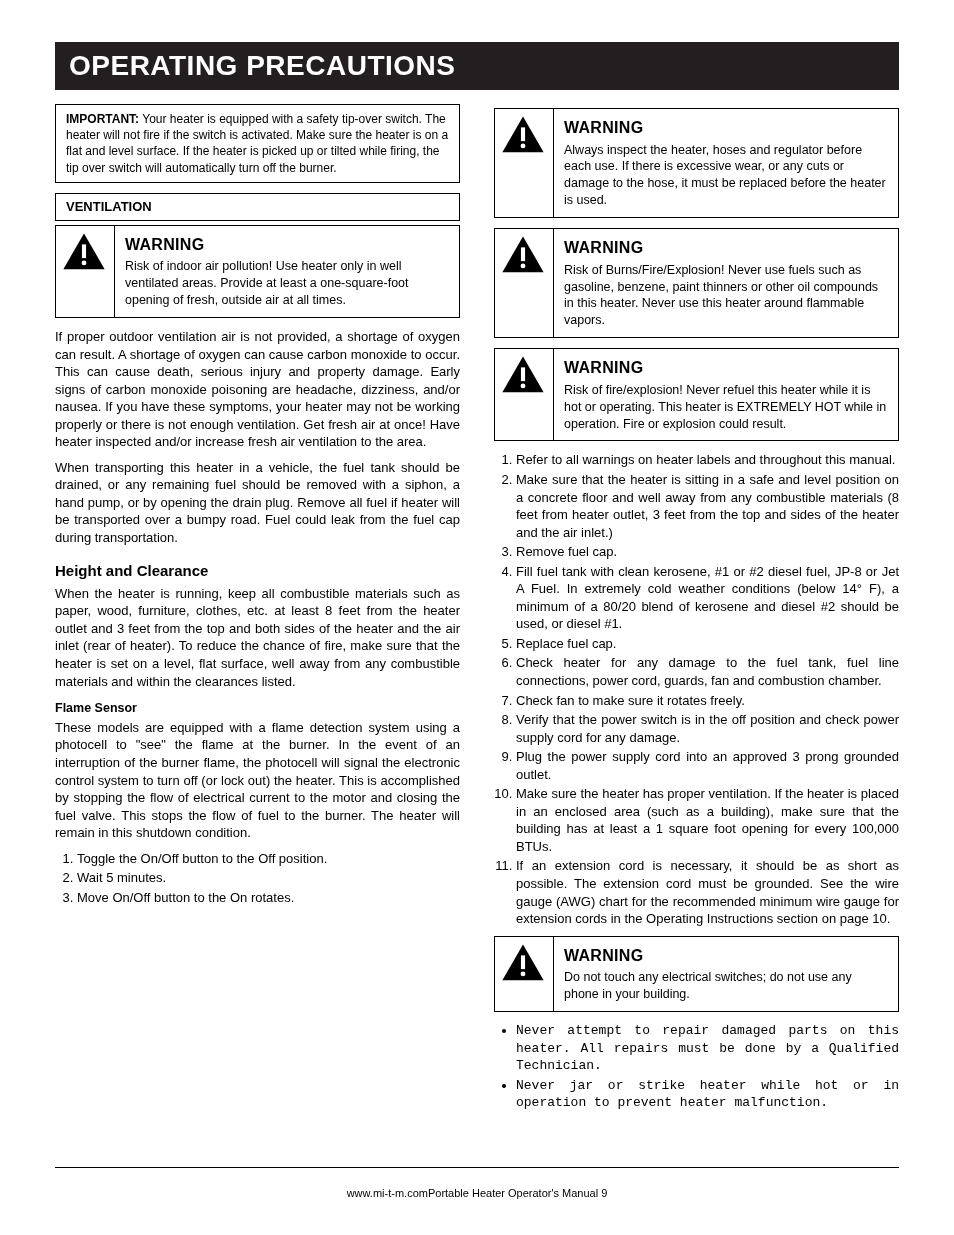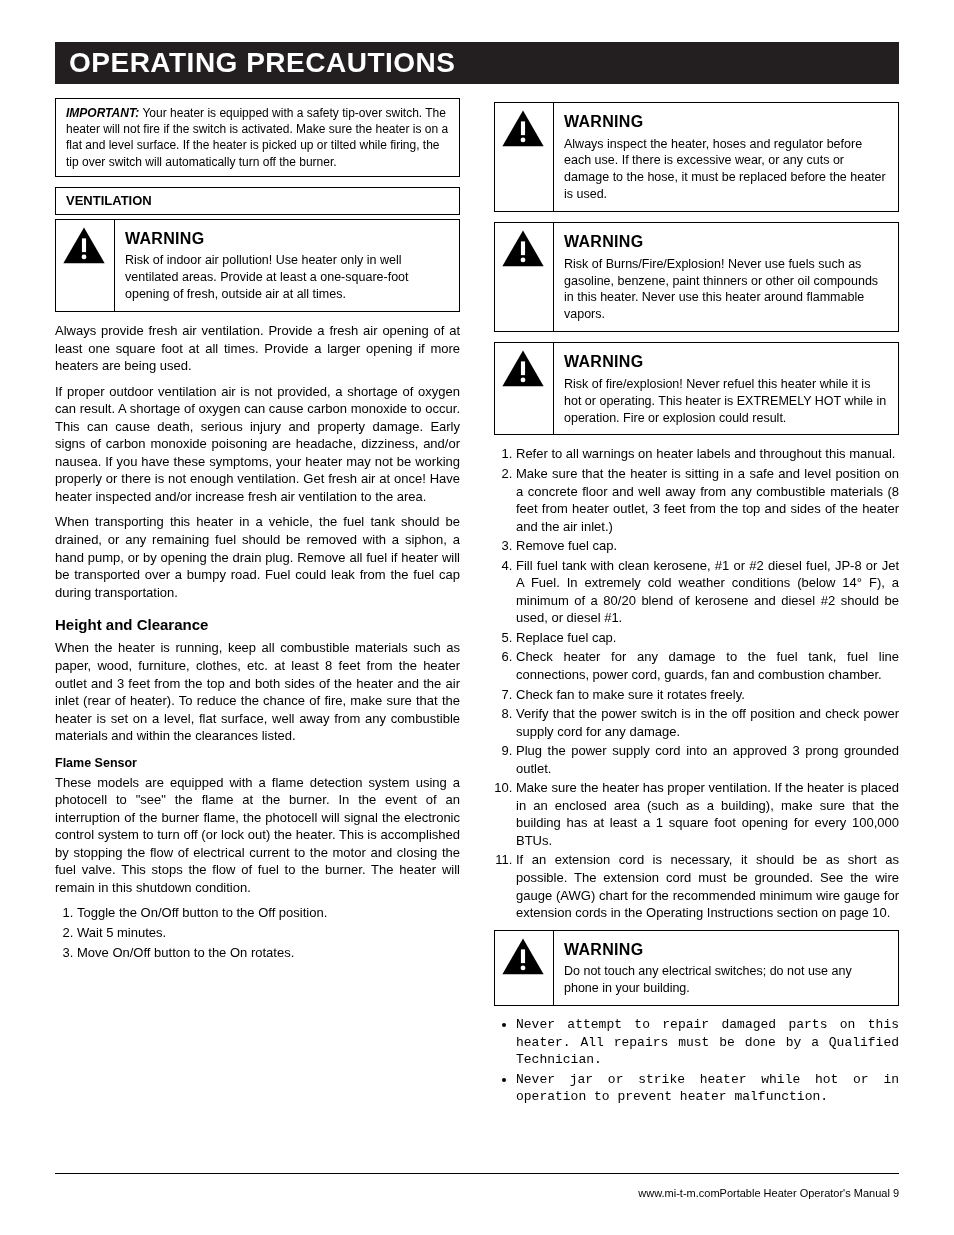--- a/index.html
+++ b/index.html
@@ -17,42 +17,42 @@
   .page {
     position: absolute;
     left: 55px;
     top: 42px;
     right: 55px;
     bottom: 45px;
   }
   .banner {
     background: #231f20;
     color: #fff;
-    height: 42px;
+    height: 48px;
     display: flex;
     align-items: center;
     padding-left: 14px;
     font-size: 28px;
     font-weight: bold;
     letter-spacing: 0.5px;
   }
   .cols {
     display: flex;
     gap: 34px;
     margin-top: 14px;
   }
   .col { flex: 1 1 0; }
   .callout {
     border: 1.5px solid #000;
     padding: 6px 10px;
     margin-bottom: 10px;
     font-size: 12px;
     line-height: 1.35;
   }
-  .callout strong { font-weight: bold; font-style: italic; }
+  .callout strong { font-weight: bold; }
   .section-title {
     border: 1.5px solid #000;
     padding: 3px 10px;
     font-weight: bold;
     font-size: 13px;
     display: flex;
     align-items: center;
     min-height: 20px;
   }
   table.warn {
@@ -114,23 +114,23 @@
     font-family: Liberation Mono, monospace;
   }
   ul.bul li { margin: 2px 0; text-align: justify; line-height: 1.35; }
   .footer {
     position: absolute;
     bottom: 34px;
     left: 55px;
     right: 55px;
     border-top: 1px solid #000;
     display: flex;
-    justify-content: flex-end;
+    justify-content: center;
     font-size: 11px;
-    padding-top: 12px;
+    padding-top: 18px;
   }
 </style>
 </head>
 <body>
 
 <div class="page">
   <div class="banner">OPERATING PRECAUTIONS</div>
 
   <div class="cols">
 
@@ -151,21 +151,20 @@
             </svg>
           </td>
           <td>
             <span class="warn-head">WARNING</span>
             <span>Risk of indoor air pollution! Use heater only in well ventilated areas. Provide at least a one-square-foot opening of fresh, outside air at all times.</span>
           </td>
         </tr>
       </tbody>
         </table>
 
-      <p class="body">Always provide fresh air ventilation. Provide a fresh air opening of at least one square foot at all times. Provide a larger opening if more heaters are being used.</p>
       <p class="body">If proper outdoor ventilation air is not provided, a shortage of oxygen can result. A shortage of oxygen can cause carbon monoxide to occur. This can cause death, serious injury and property damage. Early signs of carbon monoxide poisoning are headache, dizziness, and/or nausea. If you have these symptoms, your heater may not be working properly or there is not enough ventilation. Get fresh air at once! Have heater inspected and/or increase fresh air ventilation to the area.</p>
 
       <p class="body">When transporting this heater in a vehicle, the fuel tank should be drained, or any remaining fuel should be removed with a siphon, a hand pump, or by opening the drain plug. Remove all fuel if heater will be transported over a bumpy road.  Fuel could leak from the fuel cap during transportation.</p>
 
       <div class="sect-heading">Height and Clearance</div>
       <p class="body">When the heater is running, keep all combustible materials such as paper, wood, furniture, clothes, etc. at least 8 feet from the heater outlet and 3 feet from the top and both sides of the heater and the air inlet (rear of heater). To reduce the chance of fire, make sure that the heater is set on a level, flat surface, well away from any combustible materials and within the clearances listed.</p>
 
 
       <div class="sub-heading">Flame Sensor</div>
       <p class="body">These models are equipped with a flame detection system using a photocell to "see" the flame at the burner. In the event of an interruption of the burner flame, the photocell will signal the electronic control system to turn off (or lock out) the heater. This is accomplished by stopping the flow of electrical current to the motor and closing the fuel valve. This stops the flow of fuel to the burner. The heater will remain in this shutdown condition.</p>

